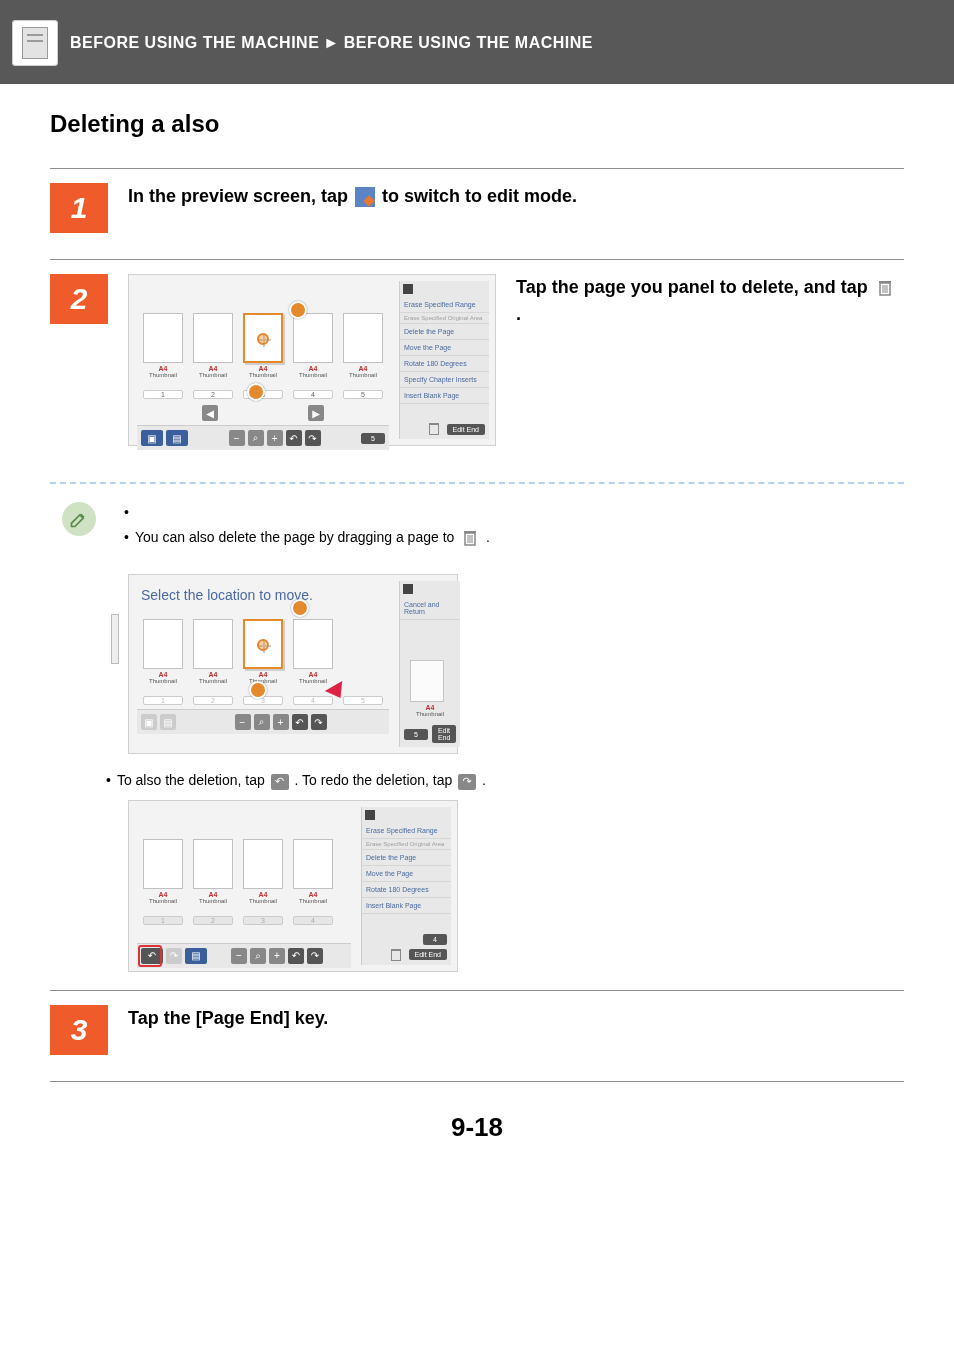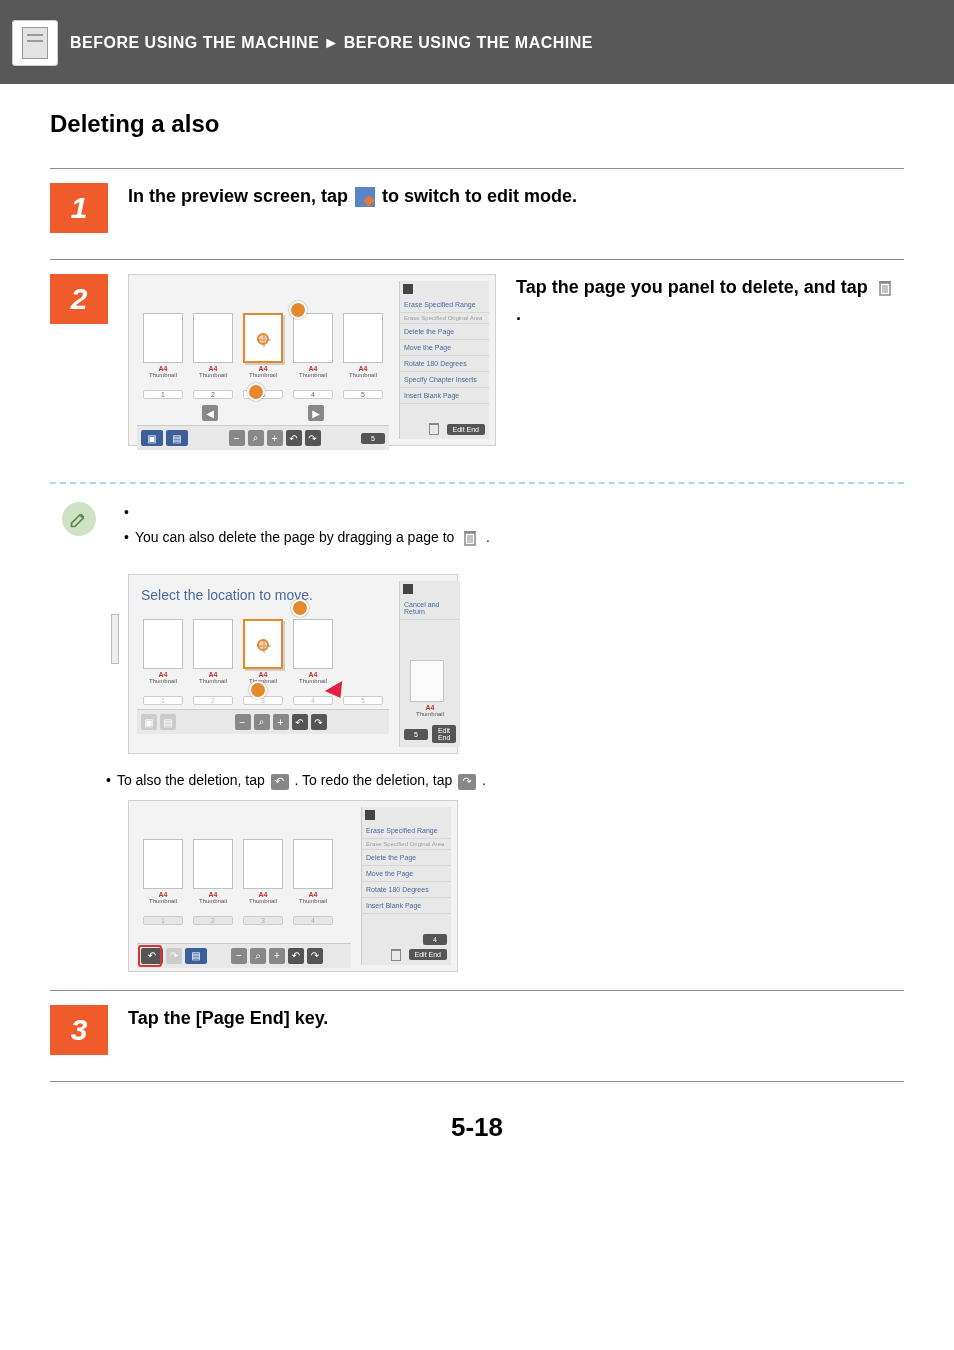--- a/index.html
+++ b/index.html
@@ -418,14 +418,14 @@
 
   <hr class="rule">
 
   <div class="step-block">
     <div class="step-num-box">3</div>
     <div class="step-text">Tap the [Page End] key.</div>
   </div>
 
   <hr class="rule">
 
-  <div class="pagenum">5-18</div>
+  <div class="pagenum">9-18</div>
 </div>
 
 </body></html>

